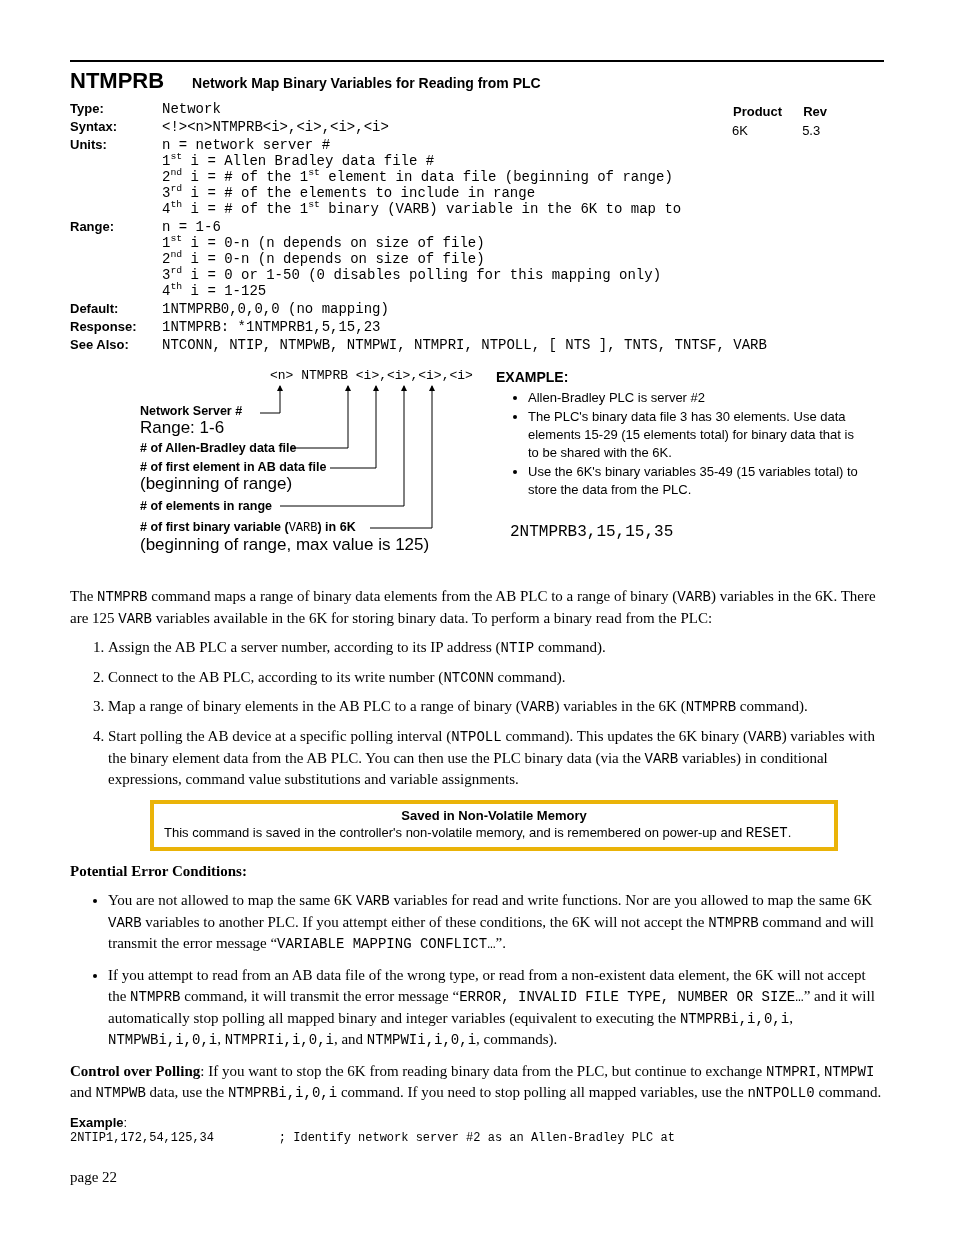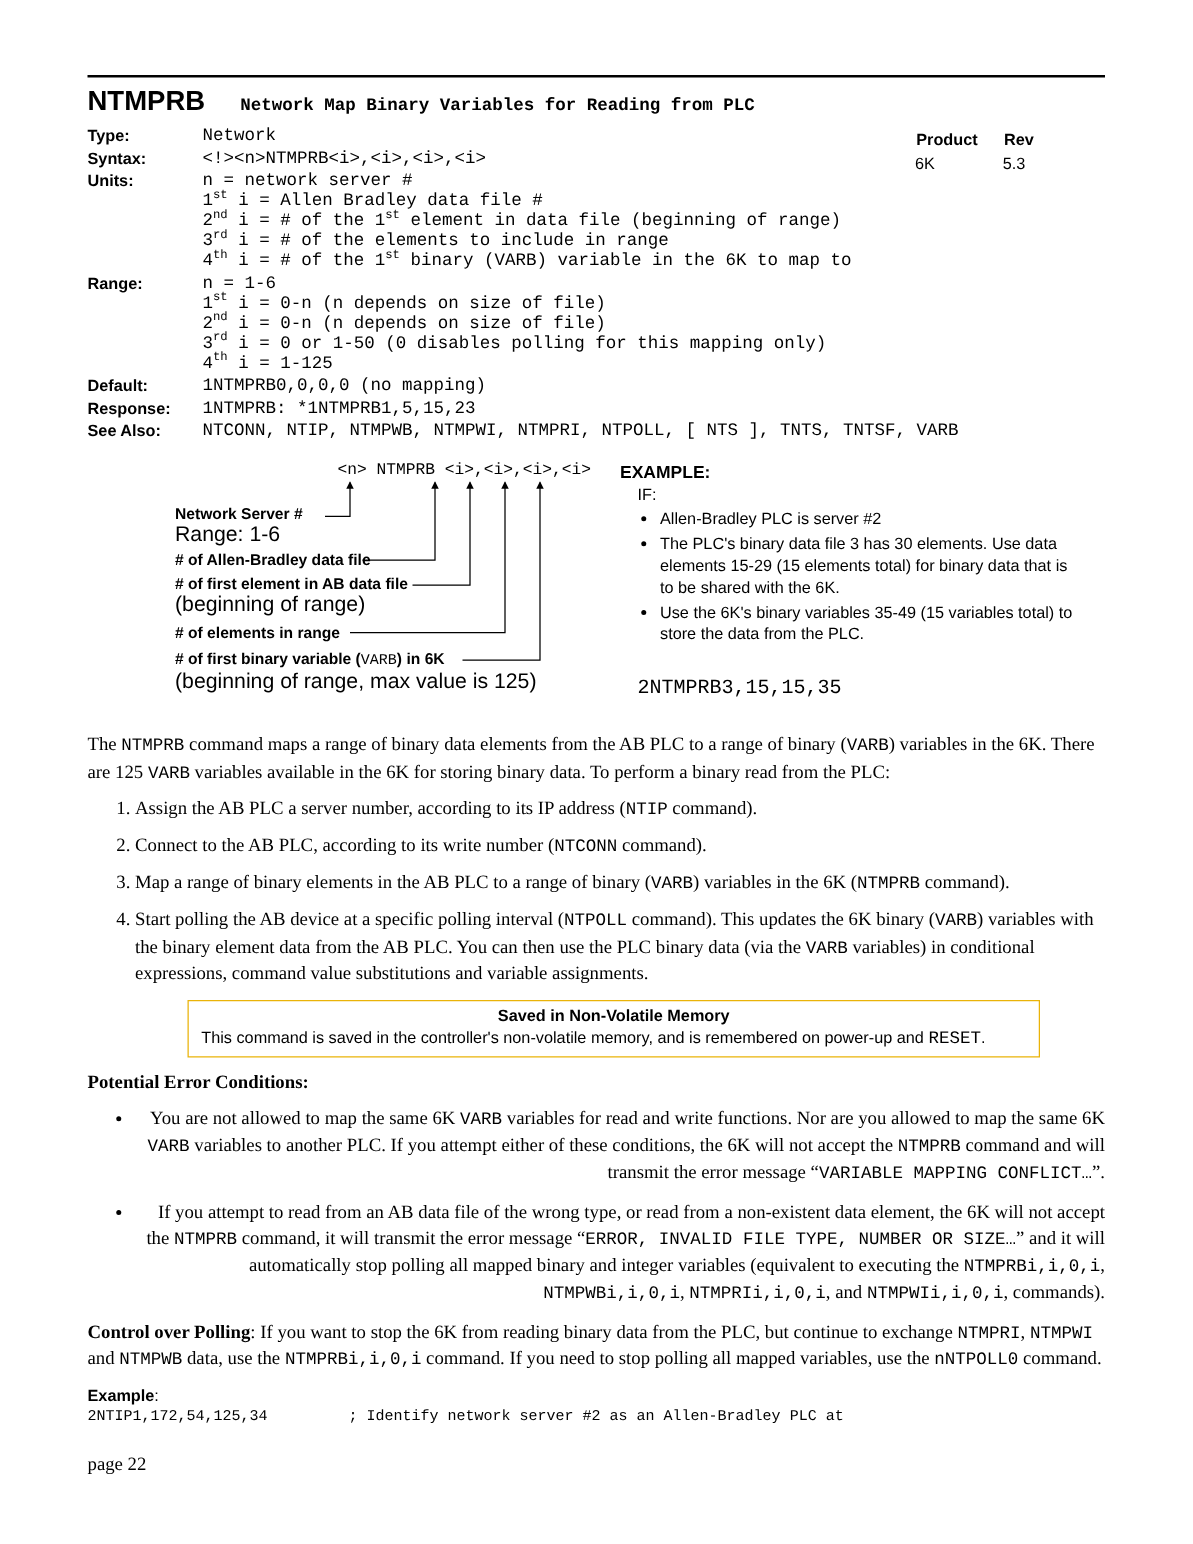--- a/index.html
+++ b/index.html
@@ -13,21 +13,21 @@
     background: #fff;
     padding: 60px 70px 40px 70px;
     box-sizing: border-box;
   }
   .mono { font-family: "Courier New", Courier, monospace; font-size: 14px; }
   .sans { font-family: Arial, Helvetica, sans-serif; font-size: 13px; }
   .rule { border-top: 2px solid #000; margin-bottom: 6px; }
 
   .header-line { display: flex; align-items: baseline; gap: 28px; }
   .cmd-name { font-family: Arial, Helvetica, sans-serif; font-size: 22px; font-weight: 700; }
-  .cmd-title { font-family: Liberation Mono, monospace; font-size: 14px; font-weight: 700; }
+  .cmd-title { font-family: Liberation Sans, sans-serif; font-size: 14px; font-weight: 700; }
 
   table.spec { border-collapse: collapse; width: 100%; margin-top: 6px; }
   table.spec td { vertical-align: top; padding: 1px 4px 1px 0; }
   td.label { font-family: Arial, Helvetica, sans-serif; font-size: 13px; font-weight: 700; width: 88px; white-space: nowrap; }
   .prodrev { font-family: Arial, Helvetica, sans-serif; font-size: 13px; }
   .prodrev th { font-weight:700; text-align:left; padding-right:18px;}
   .prodrev td { text-align:left; padding-right:18px;}
 
   sup { font-size: 0.7em; line-height: 0; }
 
@@ -37,26 +37,26 @@
   .dlabel { position:absolute; font-family: Arial, Helvetica, sans-serif; font-size: 12.5px; white-space: nowrap; }
   .dsub  { font-weight: normal; font-size: 17px; }
 
   .example-col { flex: 1; font-family: Arial, Helvetica, sans-serif; font-size: 13px; line-height: 1.35; }
   .example-col ul { margin: 2px 16px 2px 18px; padding: 0; }
   .example-col li { margin-bottom: 2px; }
 
   ol.steps { margin: 6px 0 10px 38px; padding: 0; }
   ol.steps li { margin-bottom: 8px; line-height: 1.4; }
 
-  .nvbox { border: 1px solid #eab308; margin: 10px 0 10px 80px; width: 660px; padding: 4px 10px 6px 10px; font-family: Arial, Helvetica, sans-serif; font-size: 13px; }
+  .nvbox { border: 4px solid #eab308; margin: 10px 0 10px 80px; width: 660px; padding: 4px 10px 6px 10px; font-family: Arial, Helvetica, sans-serif; font-size: 13px; }
   .nvbox .title { text-align: center; font-weight: 700; margin-bottom: 2px; }
 
   .para { line-height: 1.4; margin: 8px 0; }
   ul.bullets { margin: 6px 0 6px 38px; padding:0; }
-  ul.bullets li { margin-bottom: 10px; line-height:1.4;text-align:right; }
+  ul.bullets li { margin-bottom: 10px; line-height:1.4; }
 
   .example-block { margin-top: 10px; }
   .example-block .lbl { font-family: Arial, Helvetica, sans-serif; font-size:13px; font-weight:700; }
 
   .page-no { margin-top: 24px; font-family: "Times New Roman", serif; font-size: 15px; }
 </style>
 </head>
 <body>
 
 <div class="rule"></div>
@@ -161,21 +161,20 @@
     </div>
     <div class="dlabel" style="top:152px; left:70px;">
       <b><span># of first binary variable (</span></b><span class="mono" style="font-size:12px;">VARB</span><b><span>) in 6K</span></b><br>
       <span class="dsub">(beginning of range, max value is 125)</span>
     </div>
   </div>
 
   <div class="example-col">
     <div style="font-weight:700; font-size:14px;">EXAMPLE:</div>
     <div style="margin-left:14px;">
-      <div>IF:</div>
       <ul>
         <li>Allen-Bradley PLC is server #2</li>
         <li>The PLC's binary data file 3 has 30 elements. Use data elements 15-29 (15 elements total) for binary data that is to be shared with the 6K.</li>
         <li>Use the 6K's binary variables 35-49 (15 variables total) to store the data from the PLC.</li>
       </ul>
       <div class="mono" style="font-size:16px;margin-top:24px;">2NTMPRB3,15,15,35</div>
     </div>
   </div>
 </div>
 

